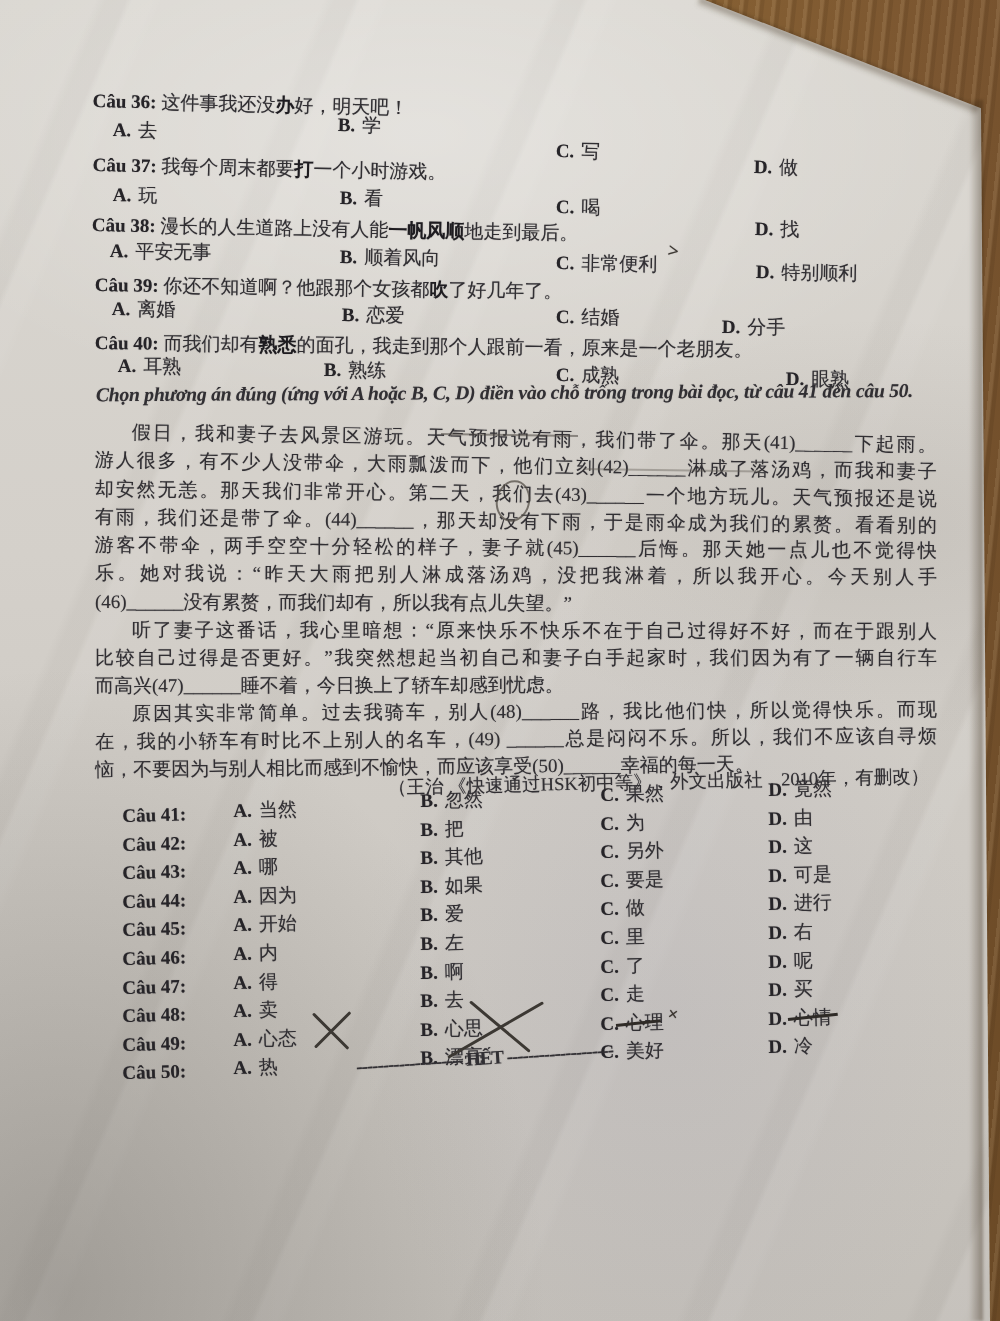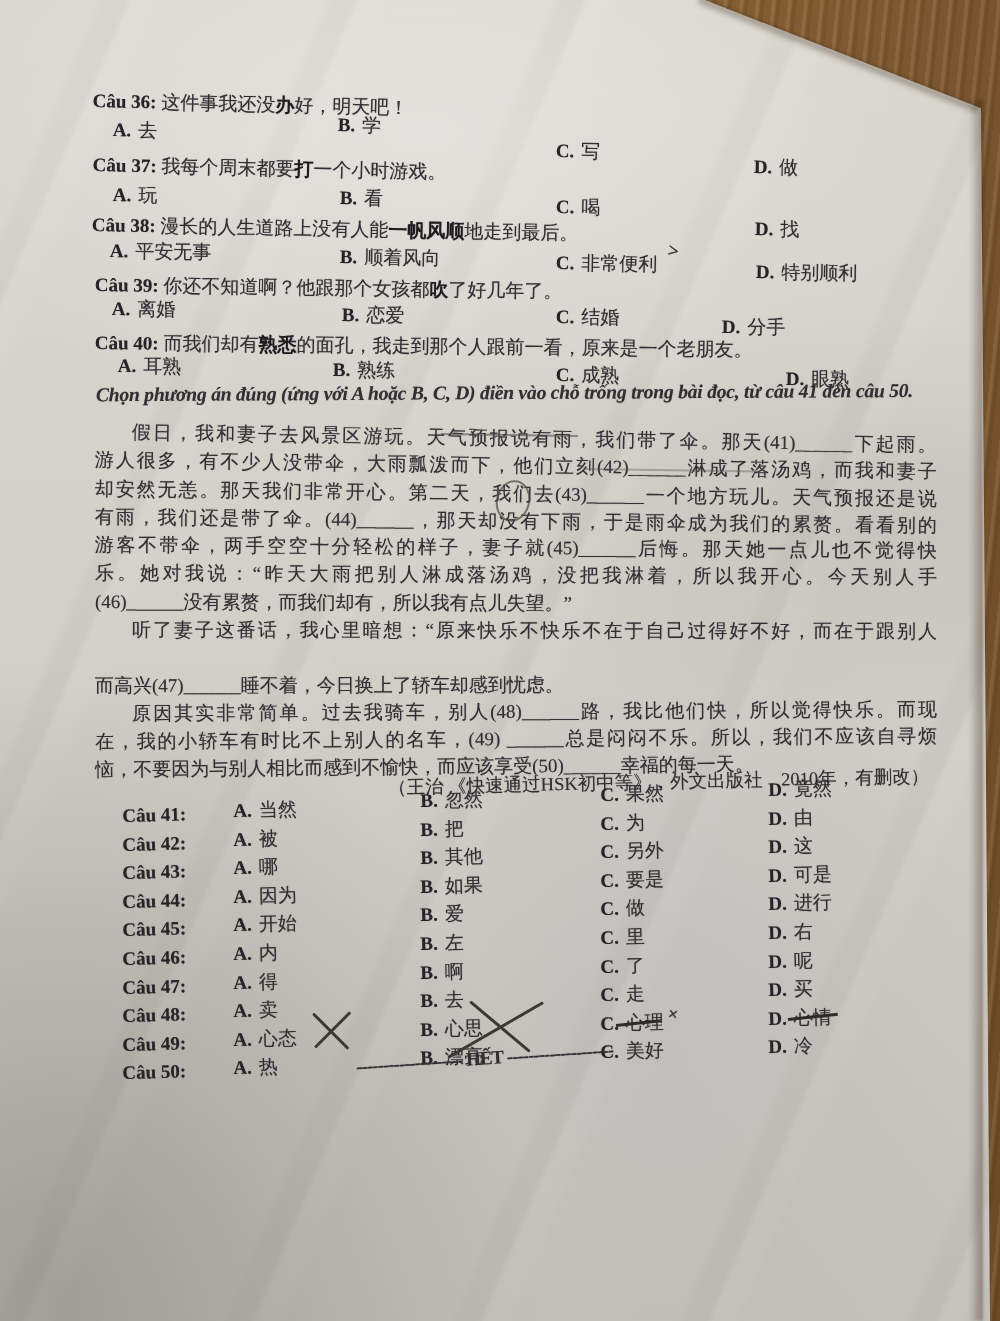--- a/index.html
+++ b/index.html
@@ -74,34 +74,35 @@
     <div class="opt" style="left:756px;top:259px;transform:rotate(.9deg)"><b>D.</b><span>特别顺利</span></div>
 
     <div class="qline" style="left:95px;top:272px;transform:rotate(.8deg)"><b class="num">Câu 39:</b> <span>你还不知道啊？他跟那个女孩都</span><b>吹</b><span>了好几年了。</span></div>
     <div class="opt" style="left:112px;top:296px;transform:rotate(.7deg)"><b>A.</b><span>离婚</span></div>
     <div class="opt" style="left:342px;top:302px;transform:rotate(.7deg)"><b>B.</b><span>恋爱</span></div>
     <div class="opt" style="left:556px;top:304px;transform:rotate(.7deg)"><b>C.</b><span>结婚</span></div>
     <div class="opt" style="left:722px;top:314px;transform:rotate(.7deg)"><b>D.</b><span>分手</span></div>
 
     <div class="qline" style="left:95px;top:330px;transform:rotate(.6deg)"><b class="num">Câu 40:</b> <span>而我们却有</span><b>熟悉</b><span>的面孔，我走到那个人跟前一看，原来是一个老朋友。</span></div>
     <div class="opt" style="left:118px;top:353px;transform:rotate(.5deg)"><b>A.</b><span>耳熟</span></div>
-    <div class="opt" style="left:333px;top:357px;transform:rotate(.5deg)"><b>B.</b><span>熟练</span></div>
+    <div class="opt" style="left:324px;top:357px;transform:rotate(.5deg)"><b>B.</b><span>熟练</span></div>
     <div class="opt" style="left:556px;top:362px;transform:rotate(.5deg)"><b>C.</b><span>成熟</span></div>
     <div class="opt" style="left:786px;top:366px;transform:rotate(.5deg)"><b>D.</b><span>眼熟</span></div>
 
     <div class="instr">Chọn phương án đúng (ứng với A hoặc B, C, D) điền vào chỗ trống trong bài đọc, từ câu 41 đến câu 50.</div>
 
     <div class="pline ind" style="top:418px;transform:rotate(.9deg)">假日，我和妻子去风景区游玩。天气预报说有雨，我们带了伞。那天(41)______下起雨。</div>
     <div class="pline" style="top:446px;transform:rotate(.8deg)">游人很多，有不少人没带伞，大雨瓢泼而下，他们立刻(42)______淋成了落汤鸡，而我和妻子</div>
     <div class="pline" style="top:475px;transform:rotate(.7deg)">却安然无恙。那天我们非常开心。第二天，我们去(43)______一个地方玩儿。天气预报还是说</div>
     <div class="pline" style="top:503px;transform:rotate(.6deg)">有雨，我们还是带了伞。(44)______，那天却没有下雨，于是雨伞成为我们的累赘。看看别的</div>
     <div class="pline" style="top:531px;transform:rotate(.4deg)">游客不带伞，两手空空十分轻松的样子，妻子就(45)______后悔。那天她一点儿也不觉得快</div>
     <div class="pline" style="top:559px;transform:rotate(.3deg)">乐。她对我说：“昨天大雨把别人淋成落汤鸡，没把我淋着，所以我开心。今天别人手</div>
     <div class="pline short" style="top:588px;transform:rotate(.2deg)">(46)______没有累赘，而我们却有，所以我有点儿失望。”</div>
     <div class="pline ind" style="top:616px;transform:rotate(.1deg)">听了妻子这番话，我心里暗想：“原来快乐不快乐不在于自己过得好不好，而在于跟别人</div>
+    <div class="pline" style="top:644px;transform:rotate(0deg)">比较自己过得是否更好。”我突然想起当初自己和妻子白手起家时，我们因为有了一辆自行车</div>
     <div class="pline short" style="top:672px;transform:rotate(-.1deg)">而高兴(47)______睡不着，今日换上了轿车却感到忧虑。</div>
     <div class="pline ind" style="top:700px;transform:rotate(-.3deg)">原因其实非常简单。过去我骑车，别人(48)______路，我比他们快，所以觉得快乐。而现</div>
     <div class="pline" style="top:728px;transform:rotate(-.4deg)">在，我的小轿车有时比不上别人的名车，(49) ______总是闷闷不乐。所以，我们不应该自寻烦</div>
     <div class="pline short" style="top:756px;transform:rotate(-.5deg)">恼，不要因为与别人相比而感到不愉快，而应该享受(50)______幸福的每一天。</div>
     <div class="cite">（王治 《快速通过HSK初中等》，外文出版社，2010年，有删改）</div>
 
     <div id="answer-table">
         <div class="tcell lbl" style="left: 122px; top: 805px;"><b>Câu 41:</b></div>
         <div class="tcell" style="left: 233px; top: 798px;"><b>A.</b><span>当然</span></div>
         <div class="tcell" style="left: 420px; top: 788px;"><b>B.</b><span>忽然</span></div>

